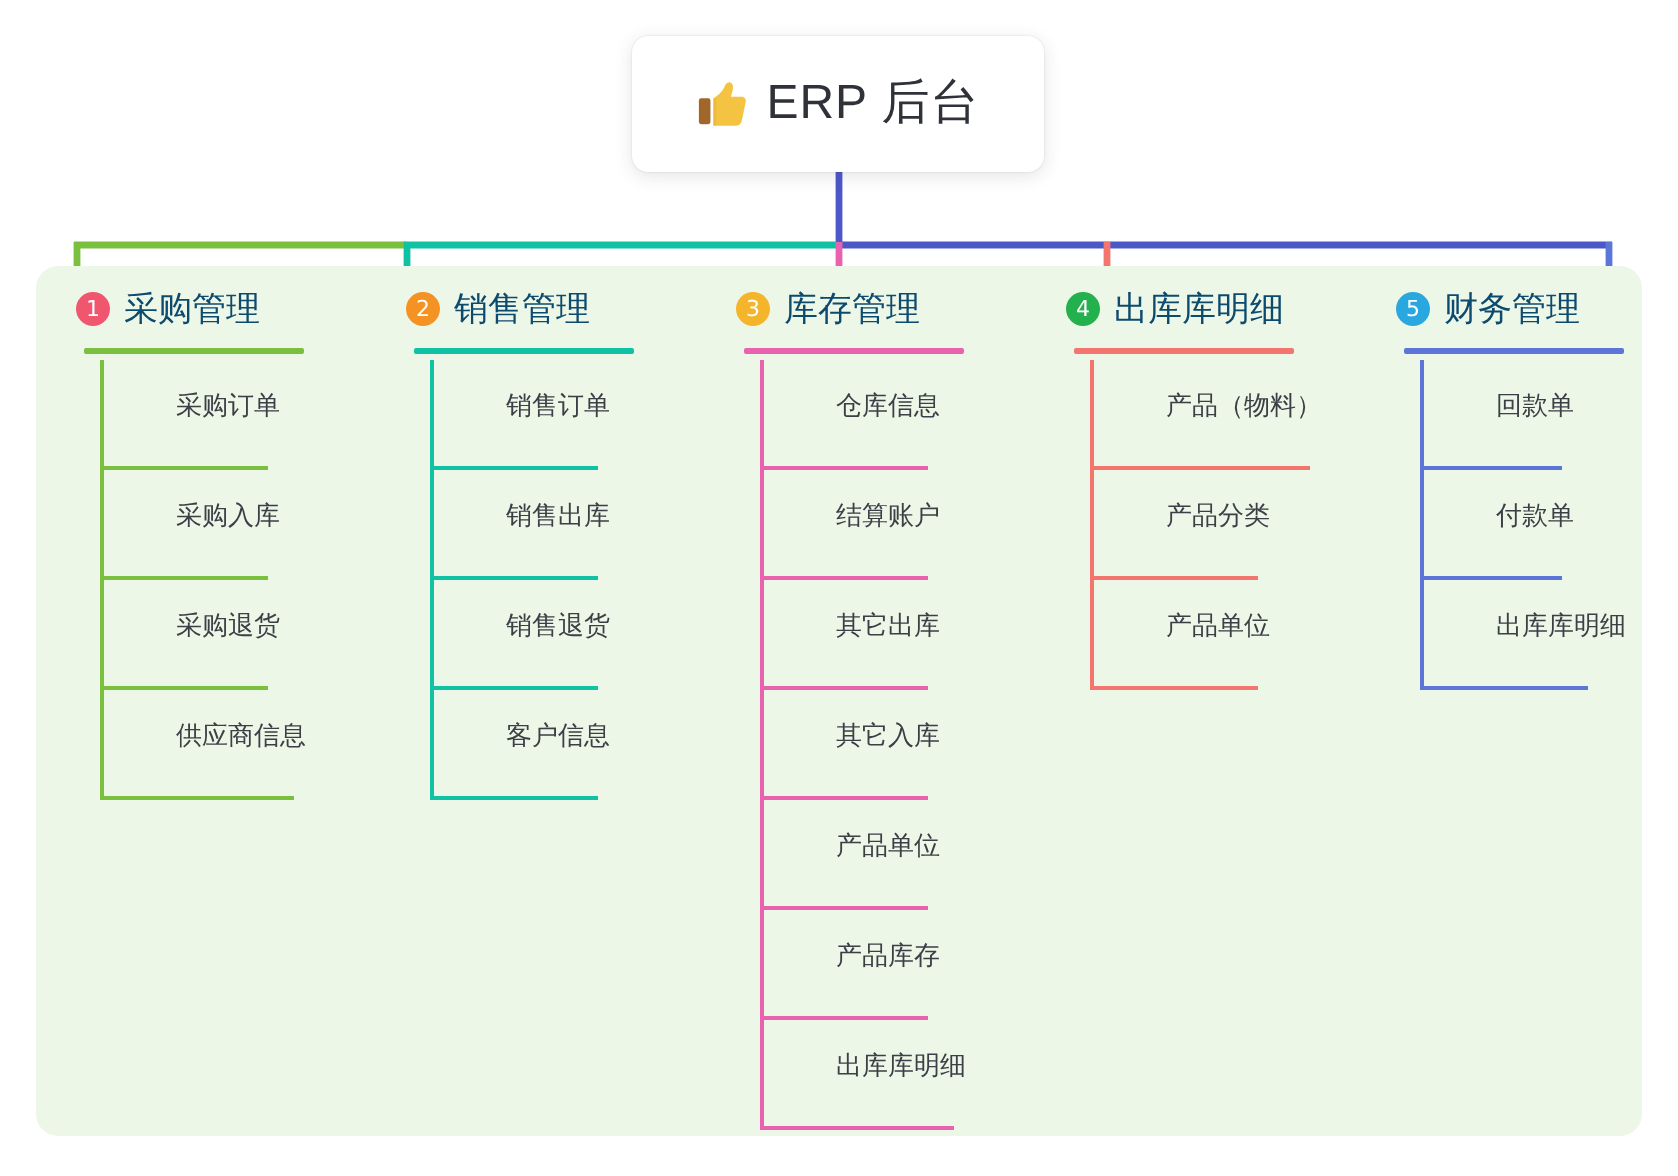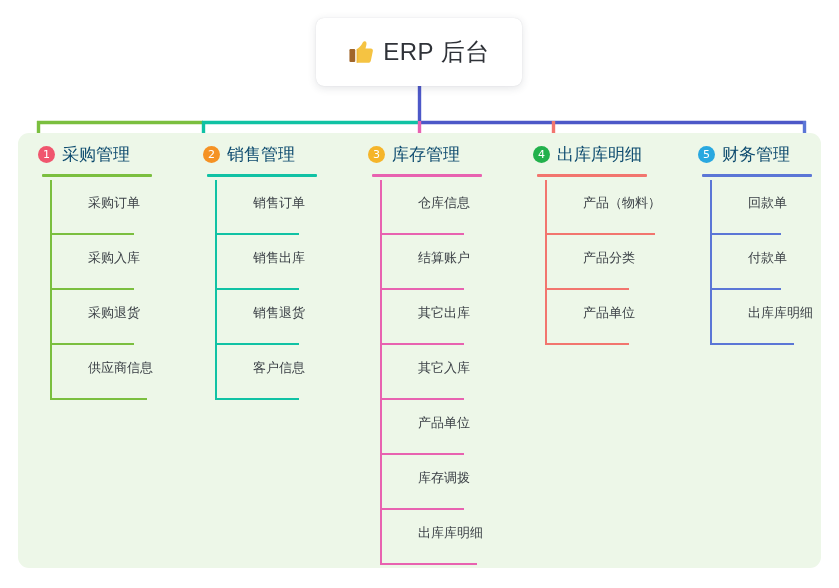--- a/index.html
+++ b/index.html
@@ -195,21 +195,21 @@
             <div class="item-label">其它入库</div>
             <div class="item-rule" style="width: 84px; background: rgb(232, 98, 176);"></div>
           </div>
           <div class="item">
             <div class="item-spine" style="height: 55px; background: rgb(232, 98, 176);"></div>
             <div class="item-label">产品单位</div>
             <div class="item-rule" style="width: 84px; background: rgb(232, 98, 176);"></div>
           </div>
           <div class="item">
             <div class="item-spine" style="height: 55px; background: rgb(232, 98, 176);"></div>
-            <div class="item-label">库存调拨</div>
+            <div class="item-label">产品库存</div>
             <div class="item-rule" style="width: 84px; background: rgb(232, 98, 176);"></div>
           </div>
           <div class="item">
             <div class="item-spine" style="height: 55px; background: rgb(232, 98, 176);"></div>
             <div class="item-label">出库库明细</div>
             <div class="item-rule" style="width: 97px; background: rgb(232, 98, 176);"></div>
           </div>
         </div>
       </div>
       <div class="column" style="left: 515px;">

